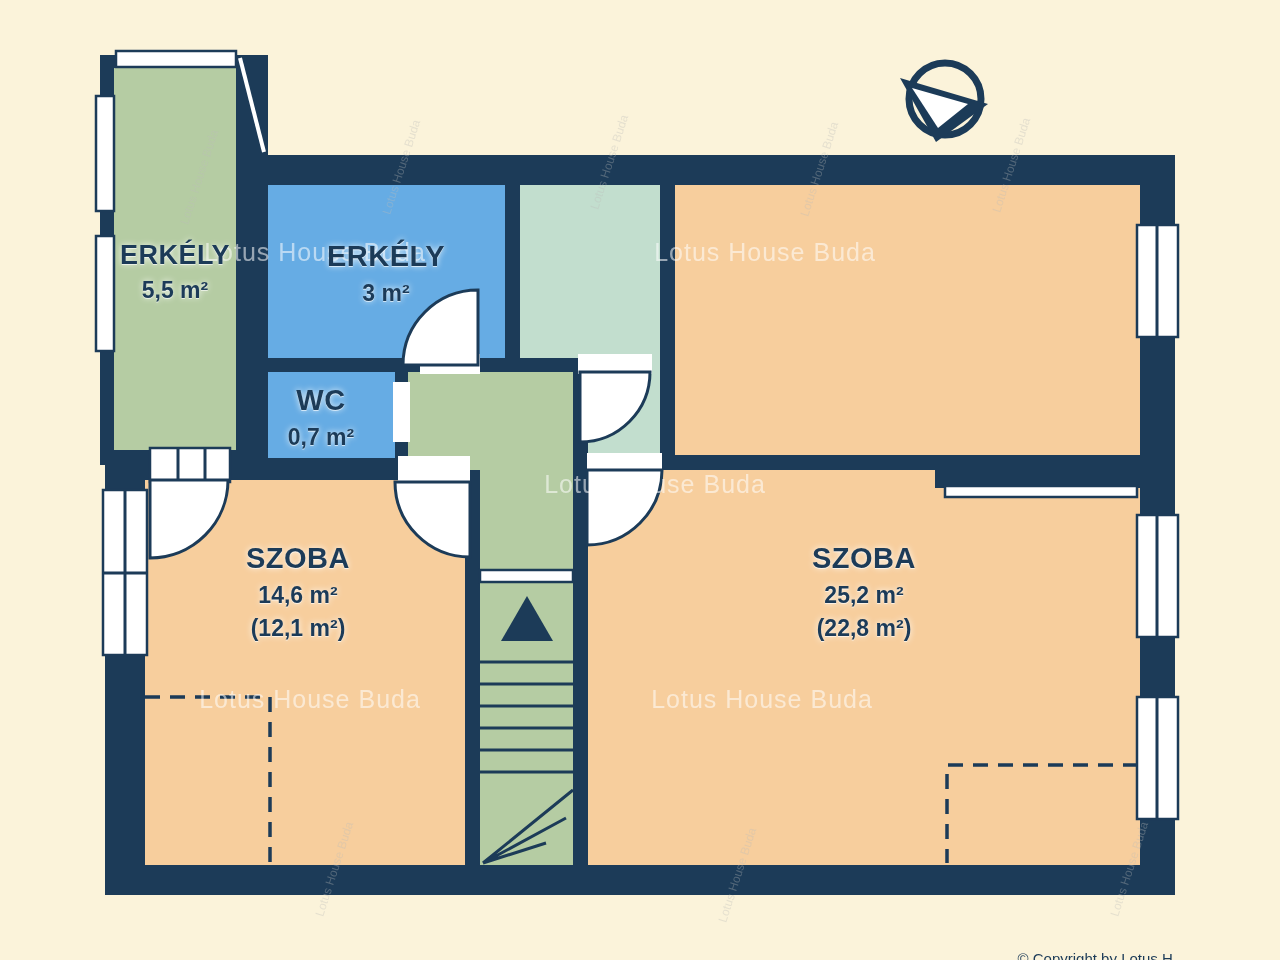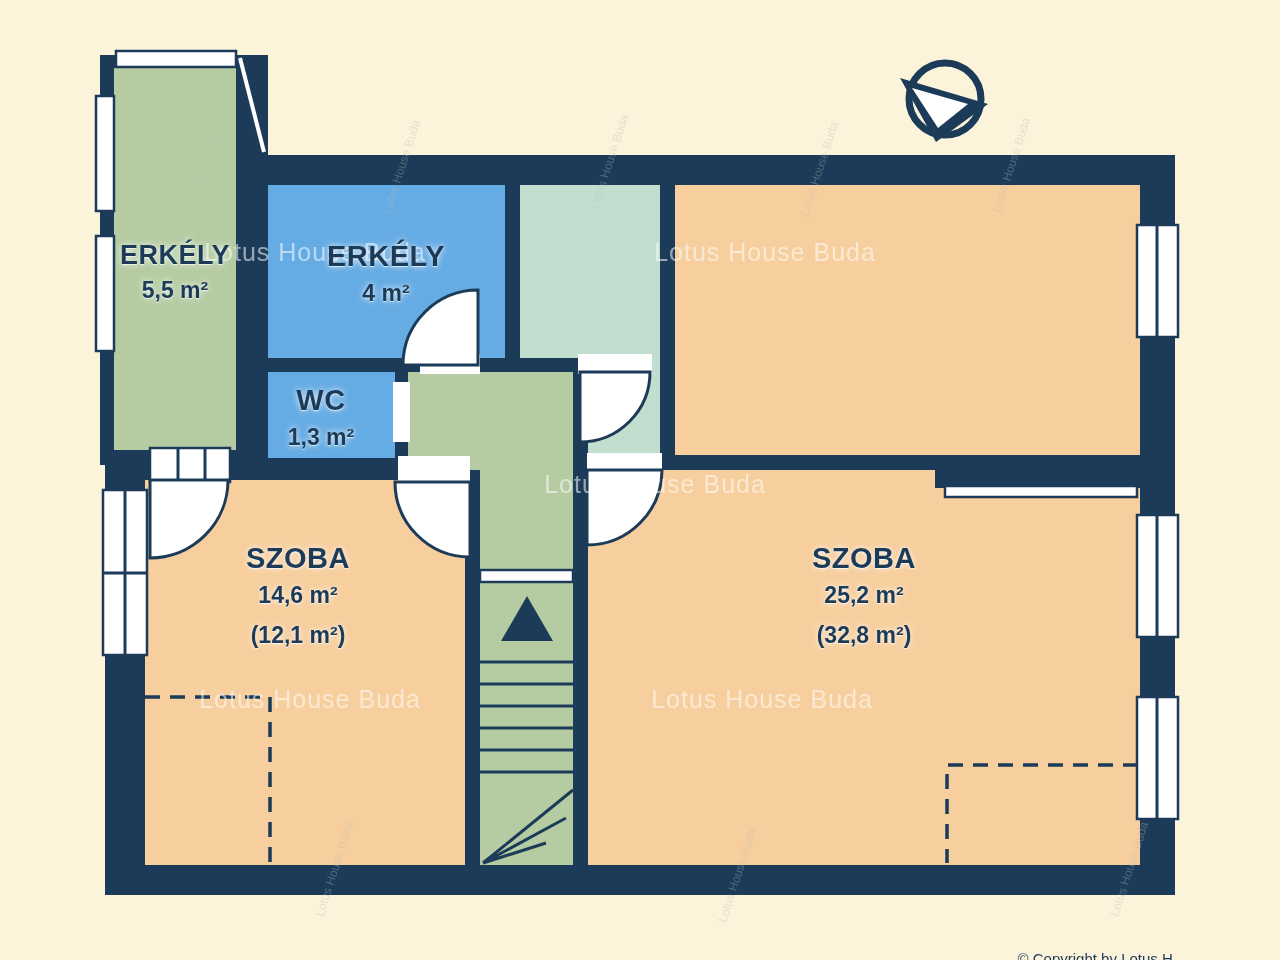--- a/index.html
+++ b/index.html
@@ -26,21 +26,21 @@
 
   .label{
     position:absolute;transform:translateX(-50%);text-align:center;
     color:var(--text,#1C3B58);
     text-shadow:0 1px 0 rgba(255,255,255,.6),0 0 6px rgba(255,255,255,.9);
     white-space:nowrap;
   }
   .room-name{font-size:29px;font-weight:bold;letter-spacing:.5px;line-height:1.3}
   .room-name.sm{font-size:27px}
   .room-area{font-size:23px;font-weight:bold;margin-top:3px;line-height:1.25}
-  .room-area.net{margin-top:12px}
+  .room-area.net{margin-top:5px}
 
   .wm{
     position:absolute;transform:translateX(-50%);
     color:rgba(255,255,255,.55);font-size:25px;letter-spacing:1px;white-space:nowrap;
   }
   .wm-rot{
     position:absolute;color:rgba(190,190,185,.35);font-size:12px;
     transform:rotate(-72deg);white-space:nowrap;
   }
   .copyright{
@@ -141,39 +141,39 @@
   <div class="wm-rot" style="left:688px;top:868px">Lotus House Buda</div>
   <div class="wm-rot" style="left:1080px;top:862px">Lotus House Buda</div>
 
   <div class="label" style="left:175px;top:238px">
     <div class="room-name sm">ERKÉLY</div>
     <div class="room-area">5,5 m²</div>
   </div>
 
   <div class="label" style="left:386px;top:238px">
     <div class="room-name">ERKÉLY</div>
-    <div class="room-area">4 m²</div>
+    <div class="room-area">3 m²</div>
   </div>
 
   <div class="label" style="left:321px;top:382px">
     <div class="room-name">WC</div>
-    <div class="room-area">1,3 m²</div>
+    <div class="room-area">0,7 m²</div>
   </div>
 
 
   <div class="label" style="left:862px;top:218px">
   </div>
 
   <div class="label" style="left:298px;top:540px">
     <div class="room-name">SZOBA</div>
     <div class="room-area">14,6 m²</div>
     <div class="room-area net">(12,1 m²)</div>
   </div>
 
   <div class="label" style="left:864px;top:540px">
     <div class="room-name">SZOBA</div>
     <div class="room-area">25,2 m²</div>
-    <div class="room-area net">(32,8 m²)</div>
+    <div class="room-area net">(22,8 m²)</div>
   </div>
 
   <div class="copyright">© Copyright by Lotus H.</div>
 
 </div>
 
 </body></html>

